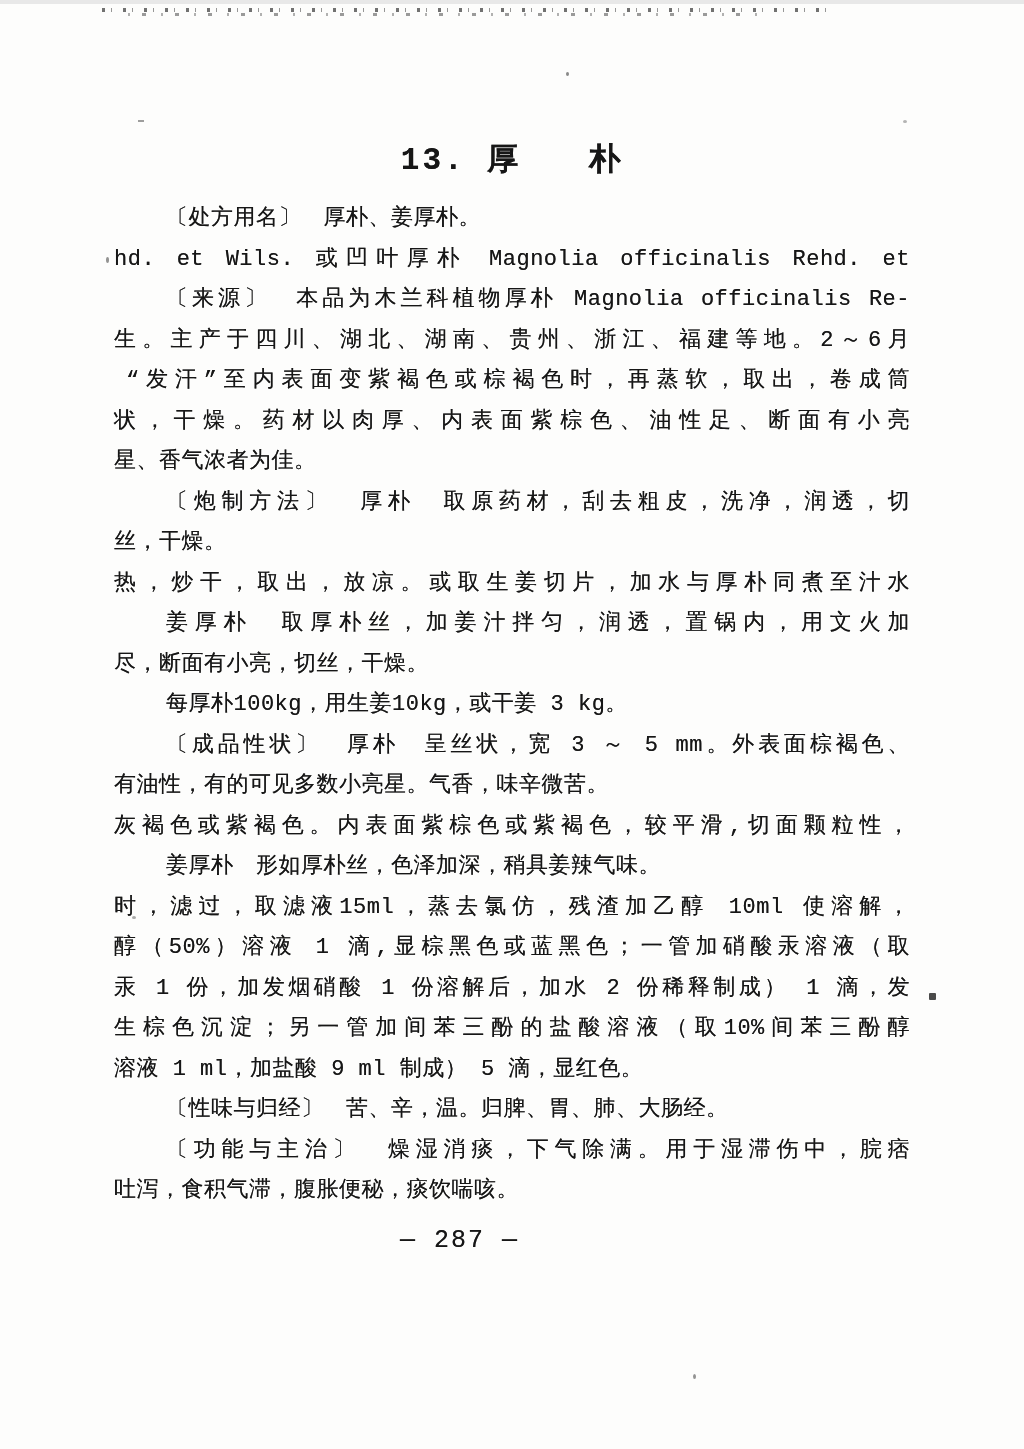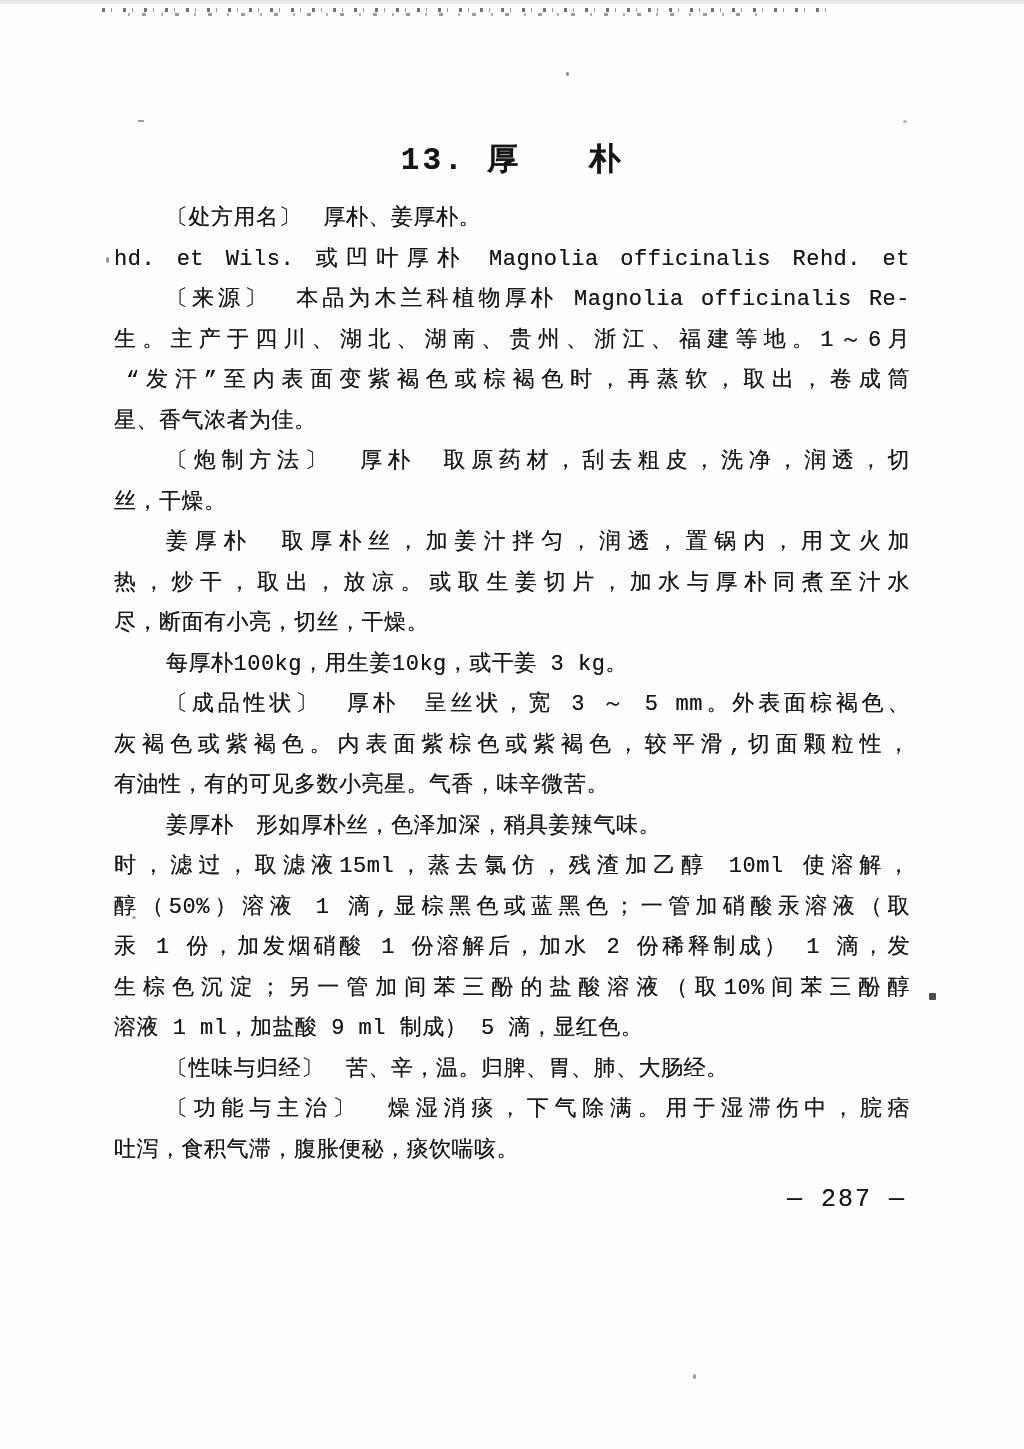--- a/index.html
+++ b/index.html
@@ -61,21 +61,21 @@
   }
   .line.fill {
     text-align: justify;
     text-align-last: justify;
     text-justify: inter-character;
   }
   .line.indent { text-indent: 52px; }
   .line.hang { text-indent: 12px; }
   .pageno {
     margin: 14px 118px 0 0;
-    text-align: right;
+    text-align: center;
     font-size: 25px;
     letter-spacing: 2px;
     text-shadow: 0 0 .5px rgba(0,0,0,.6);
     padding-left: 13px;
   }
   .speck {
     position: absolute;
     background: #2a2a2a;
     border-radius: 50%;
   }
@@ -101,32 +101,33 @@
   <div class="speck s5"></div>
   <div class="speck s6"></div>
   <div class="speck s7"></div>
 
   <h1 class="title">13. 厚　　朴</h1>
 
   <div class="body">
       <div class="line indent">〔处方用名〕　厚朴、姜厚朴。</div>
       <div class="line fill">hd. et Wils. 或凹叶厚朴 Magnolia officinalis Rehd. et</div>
       <div class="line indent fill">〔来源〕　本品为木兰科植物厚朴 Magnolia officinalis Re-</div>
-      <div class="line fill">生。主产于四川、湖北、湖南、贵州、浙江、福建等地。1～6月</div>
+      <div class="line fill">生。主产于四川、湖北、湖南、贵州、浙江、福建等地。2～6月</div>
       <div class="line fill hang">“发汗”至内表面变紫褐色或棕褐色时，再蒸软，取出，卷成筒</div>
+      <div class="line fill">状，干燥。药材以肉厚、内表面紫棕色、油性足、断面有小亮</div>
       <div class="line">星、香气浓者为佳。</div>
       <div class="line indent fill">〔炮制方法〕　厚朴　取原药材，刮去粗皮，洗净，润透，切</div>
       <div class="line">丝，干燥。</div>
+      <div class="line fill">热，炒干，取出，放凉。或取生姜切片，加水与厚朴同煮至汁水</div>
       <div class="line indent fill">姜厚朴　取厚朴丝，加姜汁拌匀，润透，置锅内，用文火加</div>
-      <div class="line fill">热，炒干，取出，放凉。或取生姜切片，加水与厚朴同煮至汁水</div>
       <div class="line">尽，断面有小亮，切丝，干燥。</div>
       <div class="line indent">每厚朴100kg，用生姜10kg，或干姜 3 kg。</div>
       <div class="line indent fill">〔成品性状〕　厚朴　呈丝状，宽 3 ～ 5 mm。外表面棕褐色、</div>
+      <div class="line">有油性，有的可见多数小亮星。气香，味辛微苦。</div>
       <div class="line fill">灰褐色或紫褐色。内表面紫棕色或紫褐色，较平滑,切面颗粒性，</div>
-      <div class="line">有油性，有的可见多数小亮星。气香，味辛微苦。</div>
       <div class="line indent">姜厚朴　形如厚朴丝，色泽加深，稍具姜辣气味。</div>
       <div class="line fill">时，滤过，取滤液15ml，蒸去氯仿，残渣加乙醇 10ml 使溶解，</div>
       <div class="line fill">醇（50%）溶液 1 滴,显棕黑色或蓝黑色；一管加硝酸汞溶液（取</div>
       <div class="line fill">汞 1 份，加发烟硝酸 1 份溶解后，加水 2 份稀释制成） 1 滴，发</div>
       <div class="line fill">生棕色沉淀；另一管加间苯三酚的盐酸溶液（取10%间苯三酚醇</div>
       <div class="line">溶液 1 ml，加盐酸 9 ml 制成） 5 滴，显红色。</div>
       <div class="line indent">〔性味与归经〕　苦、辛，温。归脾、胃、肺、大肠经。</div>
       <div class="line indent fill">〔功能与主治〕　燥湿消痰，下气除满。用于湿滞伤中，脘痞</div>
       <div class="line">吐泻，食积气滞，腹胀便秘，痰饮喘咳。</div>
     </div>

